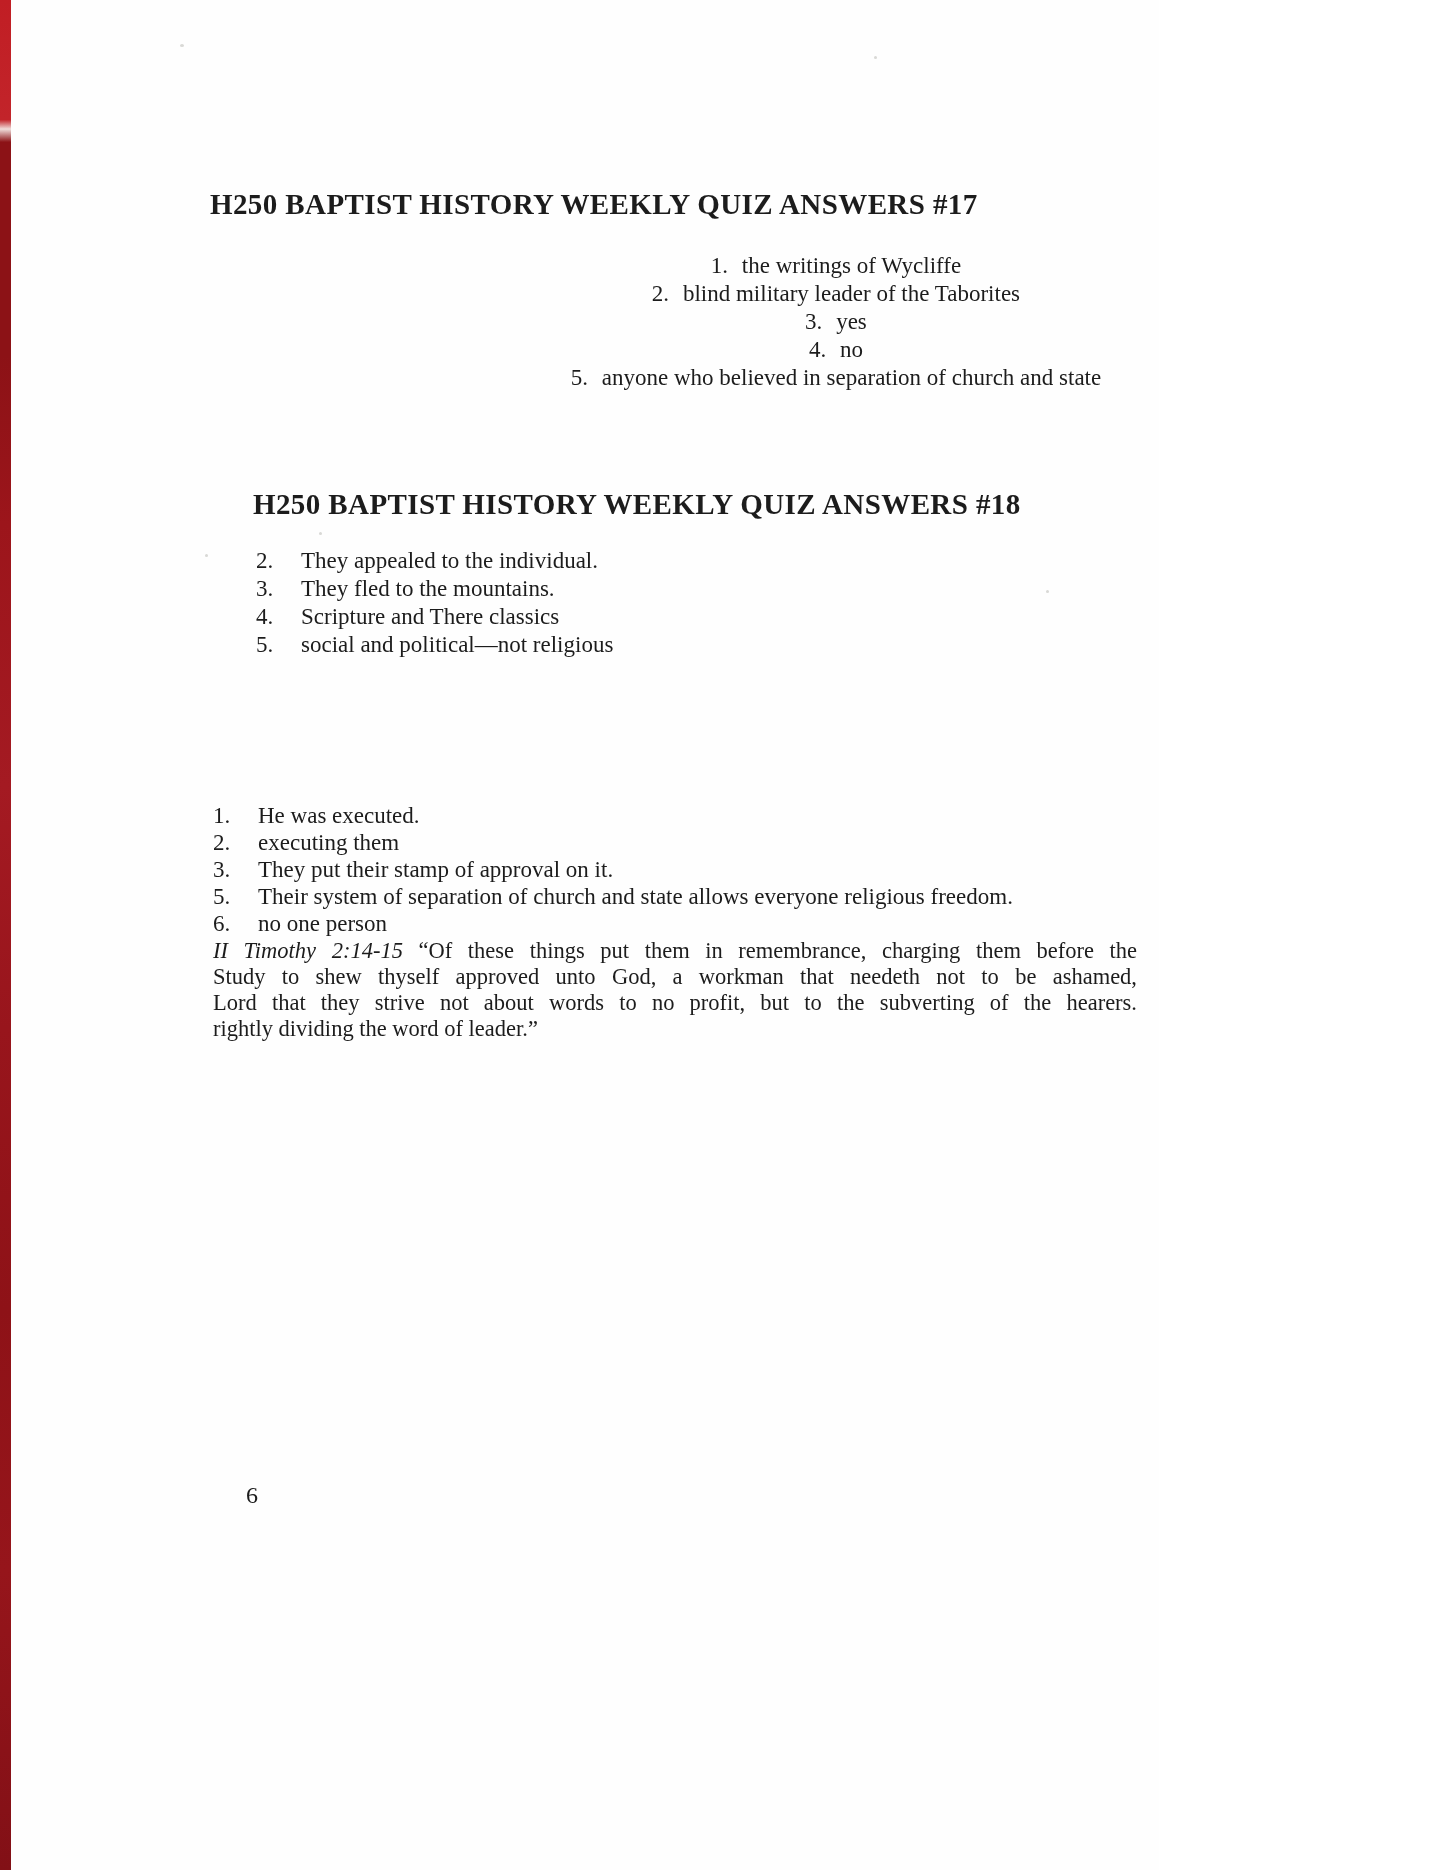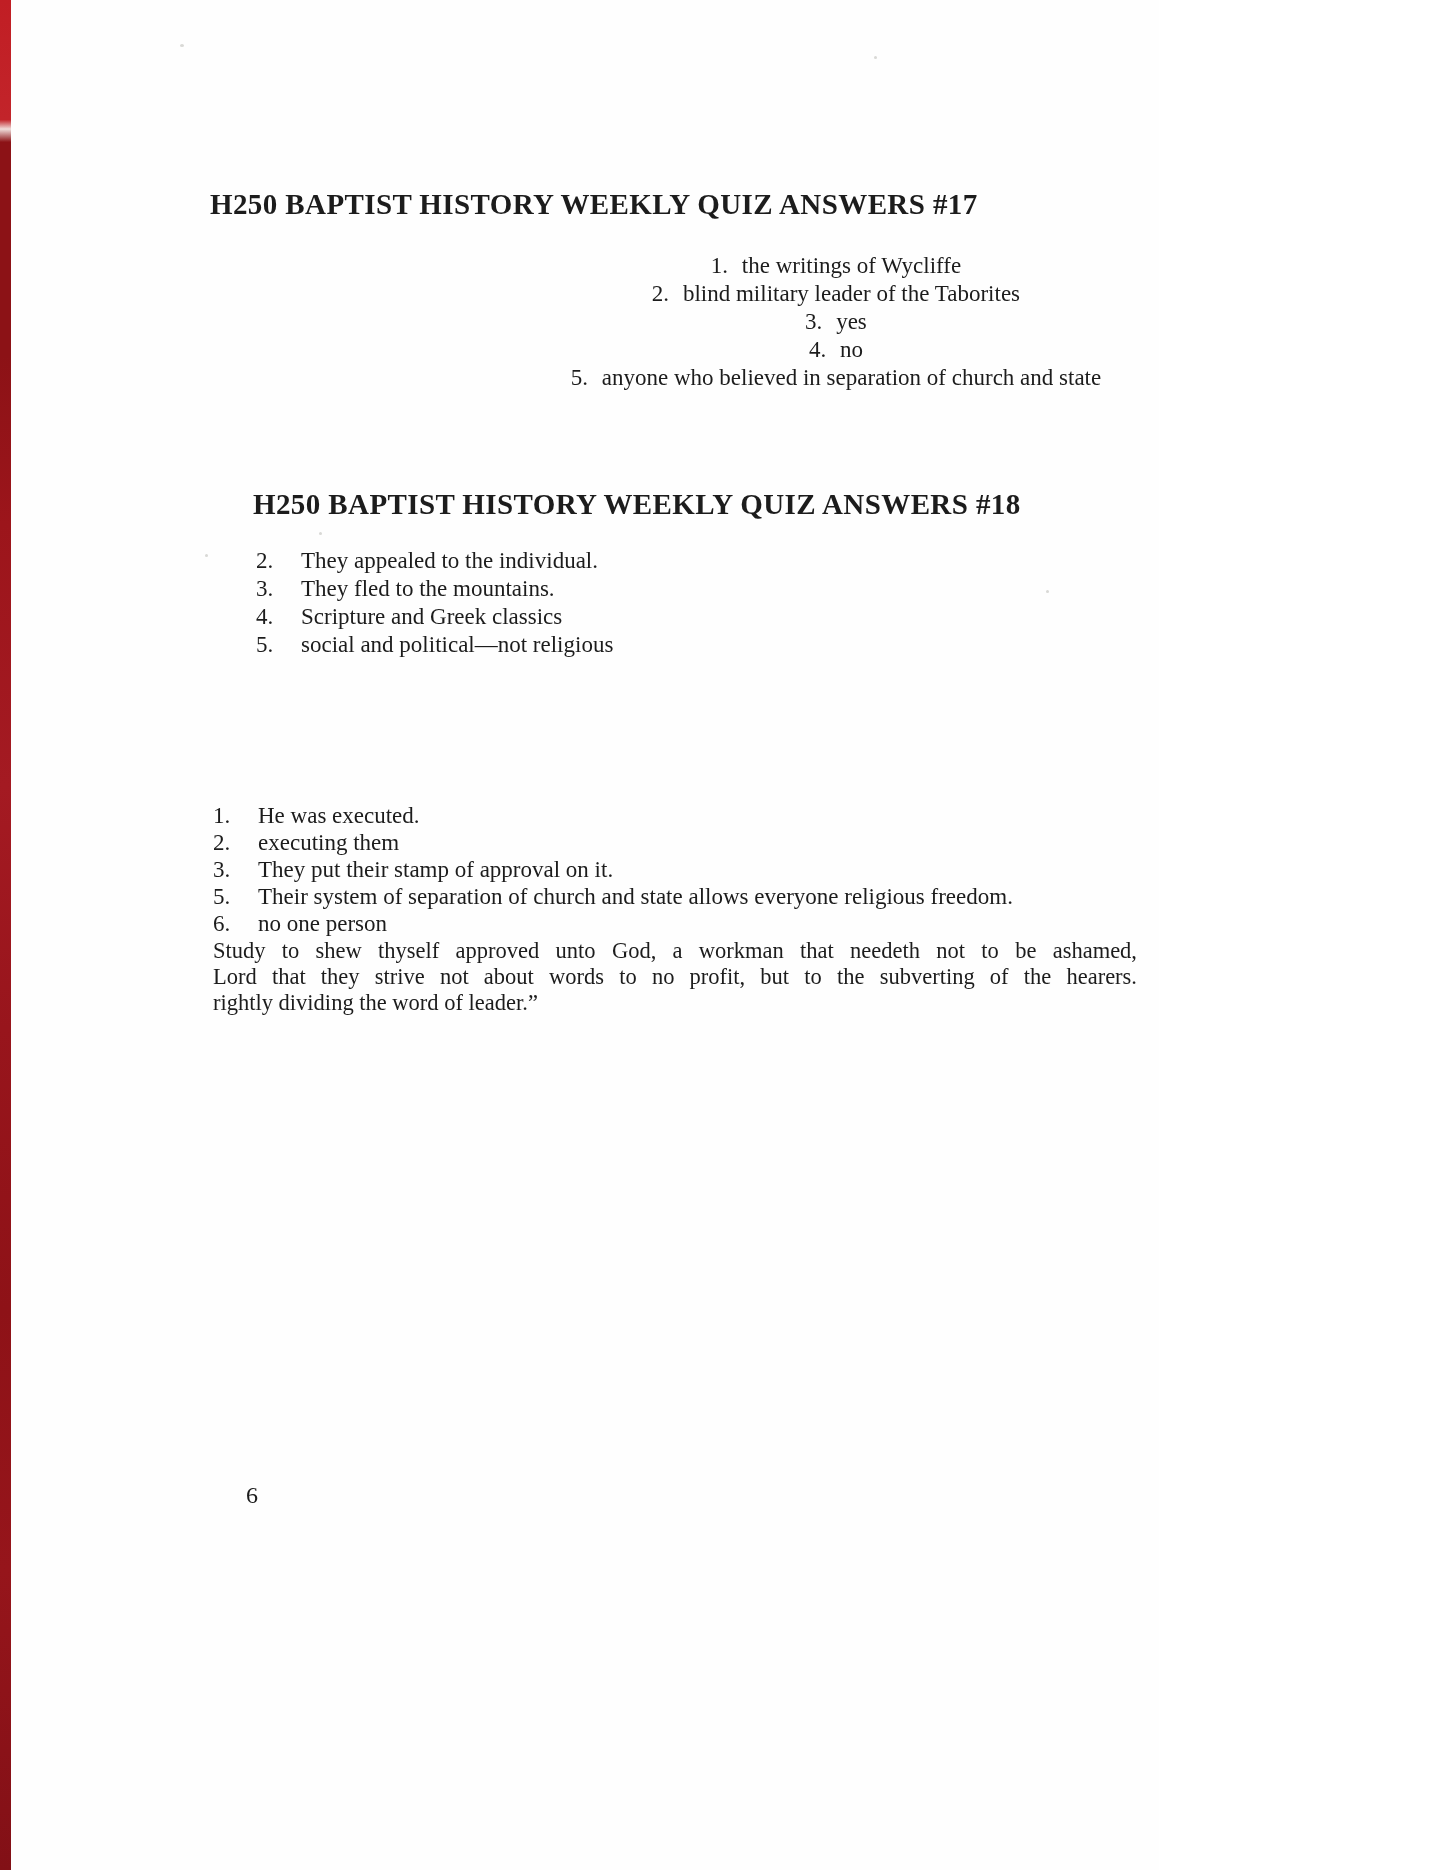--- a/index.html
+++ b/index.html
@@ -92,34 +92,35 @@
       <li><span class="num">4.</span><span class="txt">no</span></li>
       <li><span class="num">5.</span><span class="txt">anyone who believed in separation of church and state</span></li>
     </ol>
   </section>
 
   <section class="quiz-section s18">
     <h1 class="quiz-title">H250 BAPTIST HISTORY WEEKLY QUIZ ANSWERS #18</h1>
     <ol class="answer-list">
       <li><span class="num">2.</span><span class="txt">They appealed to the individual.</span></li>
       <li><span class="num">3.</span><span class="txt">They fled to the mountains.</span></li>
-      <li><span class="num">4.</span><span class="txt">Scripture and Greek classics</span></li>
+      <li><span class="num">4.</span><span class="txt">Scripture and There classics</span></li>
       <li><span class="num">5.</span><span class="txt">social and political—not religious</span></li>
     </ol>
   </section>
 
   <section class="quiz-section s19">
     <ol class="answer-list">
       <li><span class="num">1.</span><span class="txt">He was executed.</span></li>
       <li><span class="num">2.</span><span class="txt">executing them</span></li>
       <li><span class="num">3.</span><span class="txt">They put their stamp of approval on it.</span></li>
       <li><span class="num">5.</span><span class="txt">Their system of separation of church and state allows everyone religious freedom.</span></li>
       <li><span class="num">6.</span><span class="txt">no one person</span></li>
     </ol>
     <div class="scripture">
+      <div class="jline"><em>II Timothy 2:14-15</em> <span>“Of these things put them in remembrance, charging them before the</span></div>
       <div class="jline">Study to shew thyself approved unto God, a workman that needeth not to be ashamed,</div>
       <div class="jline">Lord that they strive not about words to no profit, but to the subverting of the hearers.</div>
       <div class="lastline">rightly dividing the word of leader.”</div>
     </div>
   </section>
 
   <div class="page-number">6</div>
 
 </div>
 

